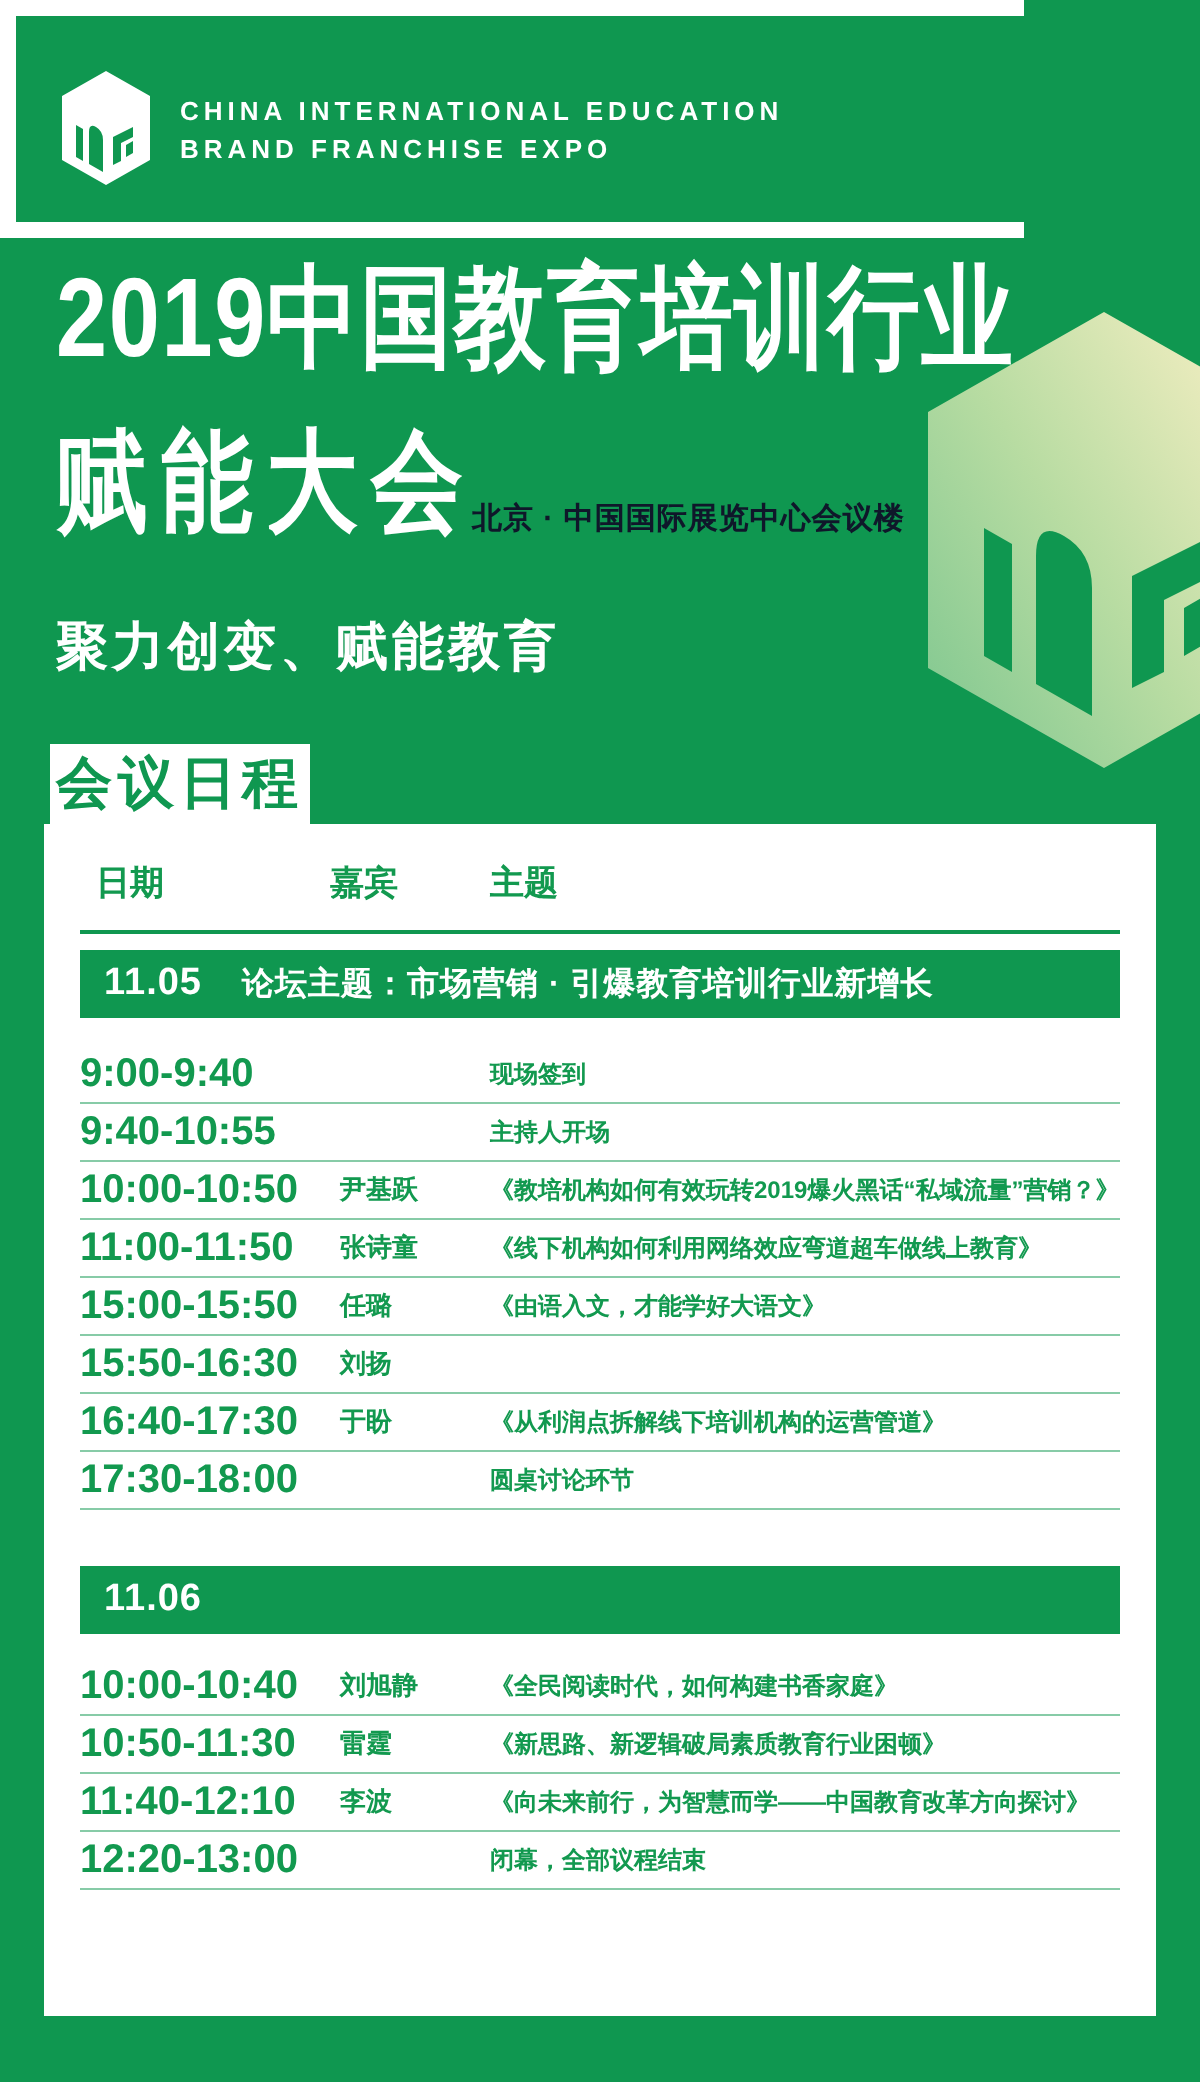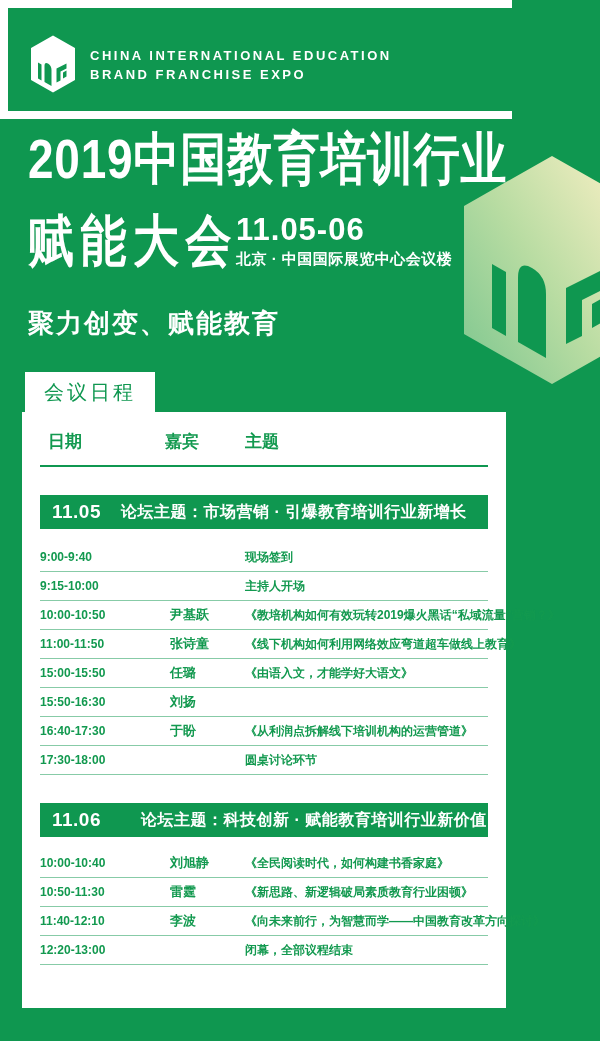--- a/index.html
+++ b/index.html
@@ -35,75 +35,75 @@
     display:inline-block; transform:scaleX(0.82); transform-origin:left center;
   }
   .title-1 { top:122px; font-size:56px; letter-spacing:1px; }
   .title-2 { top:204px; font-size:56px; letter-spacing:8px; }
   .hero-date {
     position:absolute; left:236px; top:212px;
     color:#ffffff; font-weight:800; font-size:31px; letter-spacing:1px;
   }
   .hero-venue {
     position:absolute; left:236px; top:250px;
-    color:#ffffff; font-weight:bold; font-size:15px; letter-spacing:0.5px;
+    color:#0f172a; font-weight:bold; font-size:15px; letter-spacing:0.5px;
   }
   .hero-slogan {
     position:absolute; left:28px; top:282px;
     color:#ffffff; font-weight:800; font-size:26px; letter-spacing:2px;margin-top:24px;
   }
   .deco-cube { position:absolute; left:452px; top:128px; width:200px; height:300px; }
 
   
   .badge {
     position:absolute; left:25px; top:372px;
     width:130px; height:40px;
     background:#ffffff; color:#0f9750;
-    font-weight:400; font-size:20px; letter-spacing:3px;
+    font-weight:700; font-size:28px; letter-spacing:3px;
     display:flex; align-items:center; justify-content:center;
   }
 
   
   .panel {
     position:absolute; left:22px; top:412px;
-    width:484px; height:596px;
+    width:556px; height:596px;
     background:#ffffff;
     box-sizing:border-box;
     padding:14px 18px 0 18px;
     color:#12994f;
   }
   .table-head { position:relative; height:32px; }
   .table-head span {
     position:absolute; top:4px;
     font-weight:800; font-size:17px; color:#12994f;
   }
   .col-date  { left:8px; }
   .col-guest { left:125px; }
   .col-topic { left:205px; }
   .head-rule { margin-top:7px; border-top:2px solid #0f9750; }
 
   .forum-band {
-    margin-top:28px; height:34px;
+    margin-top:8px; height:34px;
     background:#0f9750; color:#ffffff;
     display:flex; align-items:center;
     padding-left:12px; box-sizing:border-box;
   }
   .forum-date { font-weight:800; font-size:19px; margin-right:20px; letter-spacing:0.5px; }
   .forum-title { font-weight:800; font-size:16px; letter-spacing:0.5px; white-space:nowrap; }
 
   .rows { margin-top:14px; }
   .day-2 .forum-band { margin-top:28px;gap:20px; }
   .day-2 .rows { margin-top:12px; }
   .row {
     position:relative; height:28px;
     display:flex; align-items:center;
     border-bottom:1px solid rgba(15,151,80,0.5);
   }
   .cell { white-space:nowrap; overflow:visible; }
-  .cell.time  { width:130px; font-weight:800; font-size:12px; flex:none; }
+  .cell.time  { width:130px; font-weight:800; font-size:20px; flex:none; }
   .cell.guest { width:75px;  font-weight:bold; font-size:13px; flex:none; }
   .cell.topic { font-weight:bold; font-size:12px; }
 </style>
 </head>
 <body>
 
 <div class="poster">
 
   <div class="strip strip-top"></div>
   <div class="strip strip-left"></div>
@@ -133,21 +133,20 @@
     <path fill="url(#cubeGrad)" fill-rule="evenodd" d="
       M50 2 L94 27 L94 91 L50 116 L6 91 L6 27 Z
       M20 56 L27 60 L27 92 L20 88 Z
       M33 63 Q33 54 40 58 Q47 62 47 71 L47 103 L33 95 Z
       M57 68 L77 58 L77 68 L65 74 L65 92 L57 96 Z
       M70 76 L77 72 L77 84 L70 88 Z"></path>
   </svg>
 
   <div class="title-line title-1">2019中国教育培训行业</div>
   <div class="title-line title-2">赋能大会</div>
-  <div class="hero-date">11.05-06</div>
   <div class="hero-venue">北京 · 中国国际展览中心会议楼</div>
   <div class="hero-slogan">聚力创变、赋能教育</div>
 
   <div class="badge">会议日程</div>
 
   <div class="panel">
     <div class="table-head">
       <span class="col-date">日期</span>
       <span class="col-guest">嘉宾</span>
       <span class="col-topic">主题</span>
@@ -160,21 +159,21 @@
       <span class="forum-title">论坛主题：市场营销 · 引爆教育培训行业新增长</span>
     </div>
     <div class="rows">
   <div class="row">
     <span class="cell time">9:00-9:40</span>
     <span class="cell guest"></span>
     <span class="cell topic">现场签到</span>
   </div>
 
   <div class="row">
-    <span class="cell time">9:15-10:00</span>
+    <span class="cell time">9:40-10:55</span>
     <span class="cell guest"></span>
     <span class="cell topic">主持人开场</span>
   </div>
 
   <div class="row">
     <span class="cell time">10:00-10:50</span>
     <span class="cell guest">尹基跃</span>
     <span class="cell topic">《教培机构如何有效玩转2019爆火黑话“私域流量”营销？》</span>
   </div>
 
@@ -206,21 +205,20 @@
     <span class="cell time">17:30-18:00</span>
     <span class="cell guest"></span>
     <span class="cell topic">圆桌讨论环节</span>
   </div>
 </div>
   </section>
 
   <section class="day day-2">
     <div class="forum-band">
       <span class="forum-date">11.06</span>
-      <span class="forum-title">论坛主题：科技创新 · 赋能教育培训行业新价值</span>
     </div>
     <div class="rows">
   <div class="row">
     <span class="cell time">10:00-10:40</span>
     <span class="cell guest">刘旭静</span>
     <span class="cell topic">《全民阅读时代，如何构建书香家庭》</span>
   </div>
 
   <div class="row">
     <span class="cell time">10:50-11:30</span>

